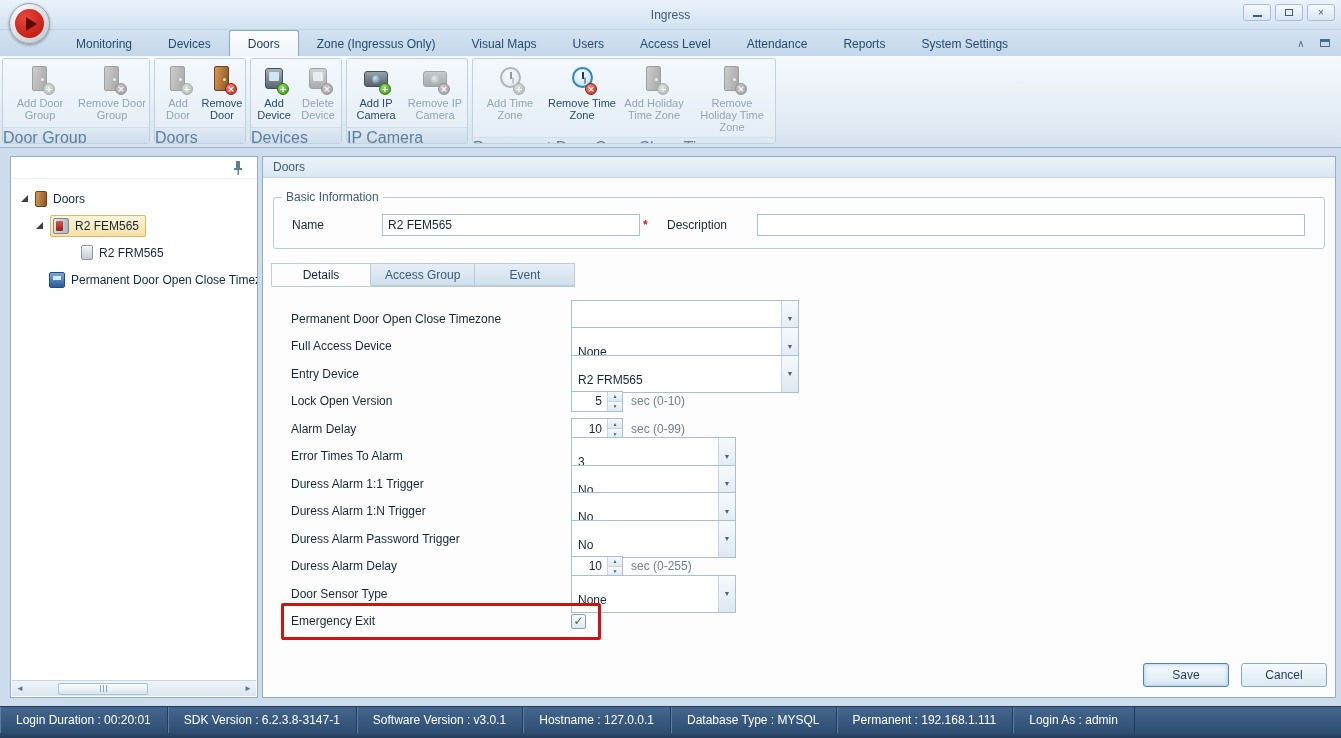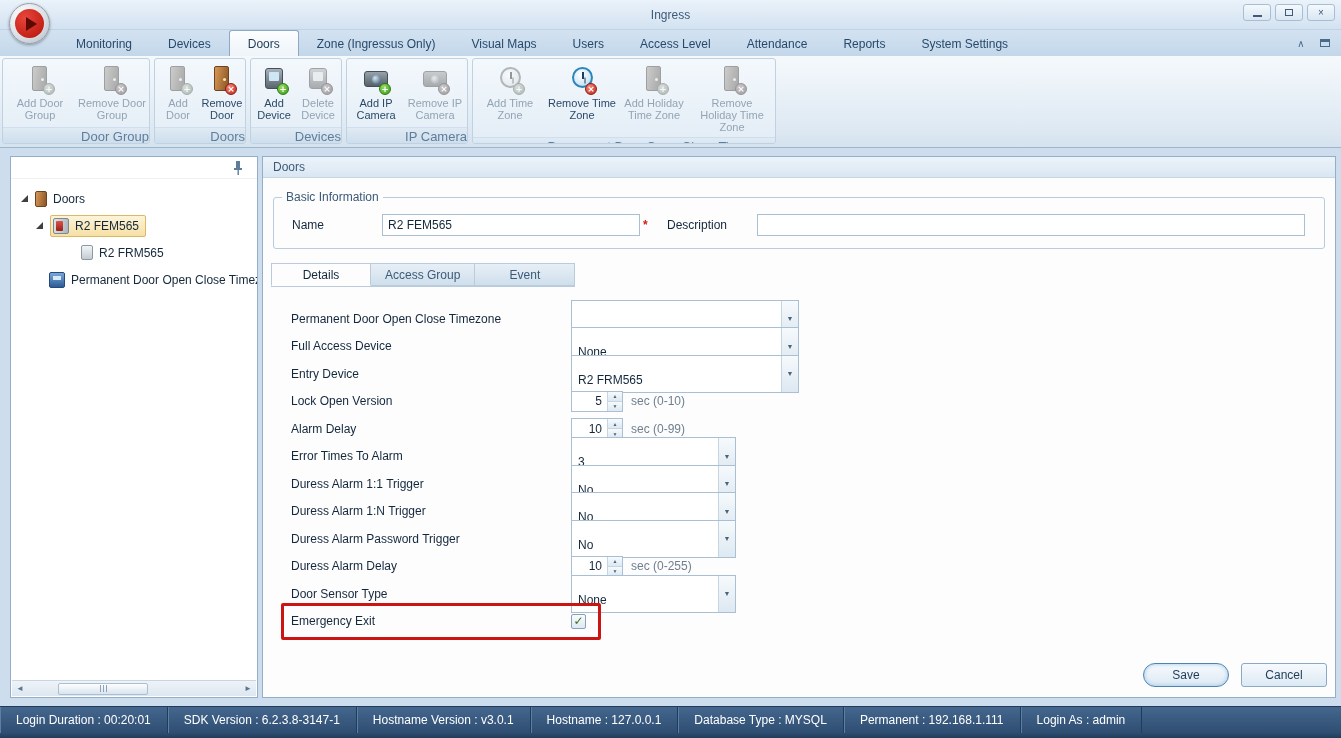--- a/index.html
+++ b/index.html
@@ -35,21 +35,21 @@
   .mini-icon { width:16px; height:16px; display:flex; align-items:center; justify-content:center; color:#4a6a8c; font-size:10px; cursor:default; }
   .mini-win { width:10px; height:8px; border:1px solid #4a6a8c; border-top-width:3px; }
 
   
   .ribbon { position:absolute; left:0; top:56px; width:1341px; height:92px;
     background:linear-gradient(#f5f9fc,#e1ebf4 70%, #d5e3ef); border-bottom:1px solid #9db7cf; }
   .rgroups { display:flex; padding:2px 2px; height:90px; }
   .rgroup { display:flex; flex-direction:column; border:1px solid #c0d1e1; border-radius:3px; margin-right:4px;
     background:linear-gradient(#f3f8fc,#e3edf6); overflow:hidden; }
   .rgroup-buttons { flex:1; display:flex; align-items:flex-start; padding:2px 1px; }
-  .rgroup-label { height:17px; text-align:right; font-size:13px; color:#5e7d9b;
+  .rgroup-label { height:17px; text-align:left; font-size:16px; color:#5e7d9b;
     background:linear-gradient(#dfeaf4,#cdddec); border-top:1px solid #cfdeec; padding-top:1px; }
   .rbtn { width:72px; min-height:64px; display:flex; flex-direction:column; align-items:center; padding:2px 2px;
     border-radius:3px; cursor:default; }
   .rbtn.narrow { width:44px; }
   .rbtn-label { font-size:11px; color:#2b4a68; text-align:center; line-height:12px; margin-top:2px; }
   .rbtn.disabled .rbtn-label { color:#93a4b4; }
   .rbtn.disabled .icon { filter:grayscale(.9) opacity(.5); }
 
   .icon { position:relative; width:36px; height:32px; }
   .ic-door { position:absolute; left:10px; top:3px; width:15px; height:25px;
@@ -150,21 +150,21 @@
   .chk { width:15px; height:15px; border:1px solid #8aa0b4; border-radius:2px;
     background:linear-gradient(#f7fbfd,#dfe9f1); display:flex; align-items:center; justify-content:center;
     color:#3b6e22; font-size:12px; font-weight:bold; cursor:default; }
 
   .hl-red { position:absolute; left:-10px; top:-5px; width:320px; height:37px; border:3px solid #cc1412; border-radius:2px;
     pointer-events:none; }
 
   .action-row { position:absolute; right:8px; bottom:10px; display:flex; gap:12px; }
   .btn { width:86px; height:24px; display:flex; align-items:center; justify-content:center;
     background:linear-gradient(#f6fafd,#dce9f4); border:1px solid #8ba8c5; border-radius:3px; color:#1f3a55; cursor:default; }
-  .btn.primary { border-color:#4e84b5; box-shadow:inset 0 0 4px #9cc4e4;border-radius:12px; }
+  .btn.primary { border-color:#4e84b5; box-shadow:inset 0 0 4px #9cc4e4; }
 
   
   .statusbar { position:absolute; left:0; top:706px; width:1341px; height:27px;
     background:linear-gradient(#45678e,#2e4d71); border-top:1px solid #203c59; display:flex; align-items:stretch; color:#fff; }
   .sseg { display:flex; align-items:center; padding:0 16px; border-right:1px solid #1f3c5a; box-shadow:1px 0 0 #5d7fa3 inset; white-space:nowrap; }
   .bottom-strip { position:absolute; left:0; top:733px; width:1341px; height:5px; background:linear-gradient(#2e4d71,#223c58); }
 </style>
 </head>
 <body>
 
@@ -511,19 +511,19 @@
       <div class="btn primary">Save</div>
       <div class="btn">Cancel</div>
     </div>
   </div>
 
 </div>
 
 <div class="statusbar">
   <div class="sseg">Login Duration : 00:20:01</div>
   <div class="sseg">SDK Version : 6.2.3.8-3147-1</div>
-  <div class="sseg">Hostname Version : v3.0.1</div>
+  <div class="sseg">Software Version : v3.0.1</div>
   <div class="sseg">Hostname : 127.0.0.1</div>
   <div class="sseg">Database Type : MYSQL</div>
   <div class="sseg">Permanent : 192.168.1.111</div>
   <div class="sseg">Login As : admin</div>
 </div>
 <div class="bottom-strip"></div>
 
 </body></html>

